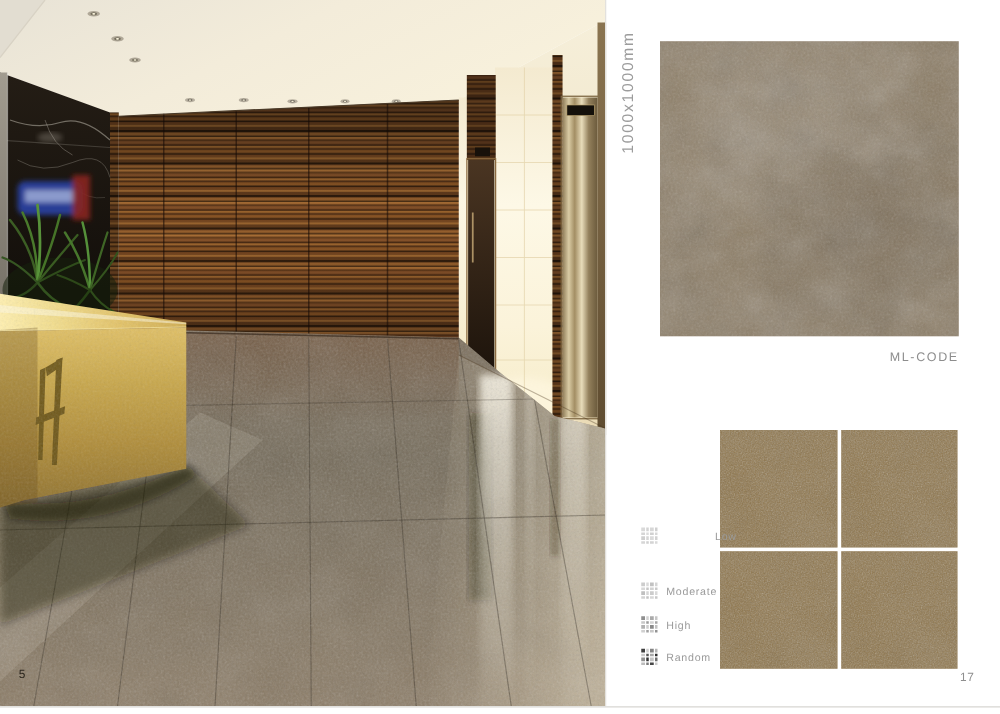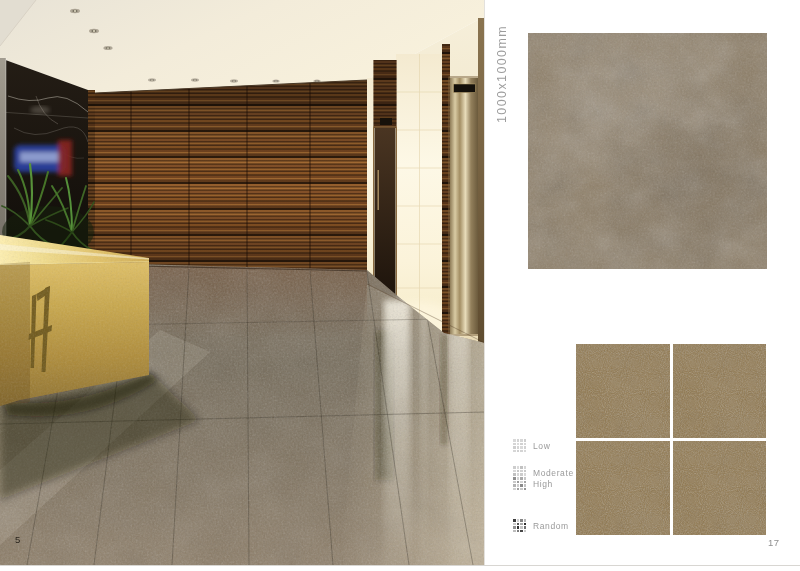--- a/index.html
+++ b/index.html
@@ -347,20 +347,21 @@
   <div class="size-label">1000x1000mm</div>
 
   <div class="big-tile">
     <svg class="tex">
       <rect width="100%" height="100%" filter="url(#fCloud)" opacity="0.32"></rect>
       <rect width="100%" height="100%" filter="url(#fSpeck)" opacity="0.22"></rect>
     </svg>
   </div>
 
   <div class="caption">
+    <div class="code">ML-CODE</div>
   </div>
 
   <div class="grid2x2">
     <div class="cell">
       <svg class="tex">
           <rect width="100%" height="100%" filter="url(#fFine)" opacity="0.45"></rect>
           <rect width="100%" height="100%" filter="url(#fCloud)" opacity="0.12"></rect>
         </svg>
     </div>
     <div class="cell">
@@ -376,21 +377,21 @@
         </svg>
     </div>
     <div class="cell">
       <svg class="tex">
           <rect width="100%" height="100%" filter="url(#fFine)" opacity="0.45"></rect>
           <rect width="100%" height="100%" filter="url(#fCloud)" opacity="0.12"></rect>
         </svg>
     </div>
   </div>
 
-  <div class="legend-item" style="top:439px;">
+  <div class="legend-item" style="top:422px;gap:39px;">
     <span class="cells">
         <i style="background: rgb(217, 217, 217);"></i>
         <i style="background: rgb(211, 211, 211);"></i>
         <i style="background: rgb(215, 215, 215);"></i>
         <i style="background: rgb(207, 207, 207);"></i>
         <i style="background: rgb(213, 213, 213);"></i>
         <i style="background: rgb(219, 219, 219);"></i>
         <i style="background: rgb(209, 209, 209);"></i>
         <i style="background: rgb(215, 215, 215);"></i>
         <i style="background: rgb(207, 207, 207);"></i>
@@ -418,21 +419,21 @@
         <i style="background: rgb(214, 214, 214);"></i>
         <i style="background: rgb(204, 204, 204);"></i>
         <i style="background: rgb(217, 217, 217);"></i>
         <i style="background: rgb(211, 211, 211);"></i>
         <i style="background: rgb(196, 196, 196);"></i>
         <i style="background: rgb(215, 215, 215);"></i>
         <i style="background: rgb(200, 200, 200);"></i>
       </span>
     <span class="lab">Moderate</span>
   </div>
-  <div class="legend-item" style="top:477px;">
+  <div class="legend-item" style="top:493px;">
     <span class="cells">
         <i style="background: rgb(143, 143, 143);"></i>
         <i style="background: rgb(210, 210, 210);"></i>
         <i style="background: rgb(170, 170, 170);"></i>
         <i style="background: rgb(198, 198, 198);"></i>
         <i style="background: rgb(201, 201, 201);"></i>
         <i style="background: rgb(155, 155, 155);"></i>
         <i style="background: rgb(213, 213, 213);"></i>
         <i style="background: rgb(165, 165, 165);"></i>
         <i style="background: rgb(178, 178, 178);"></i>

